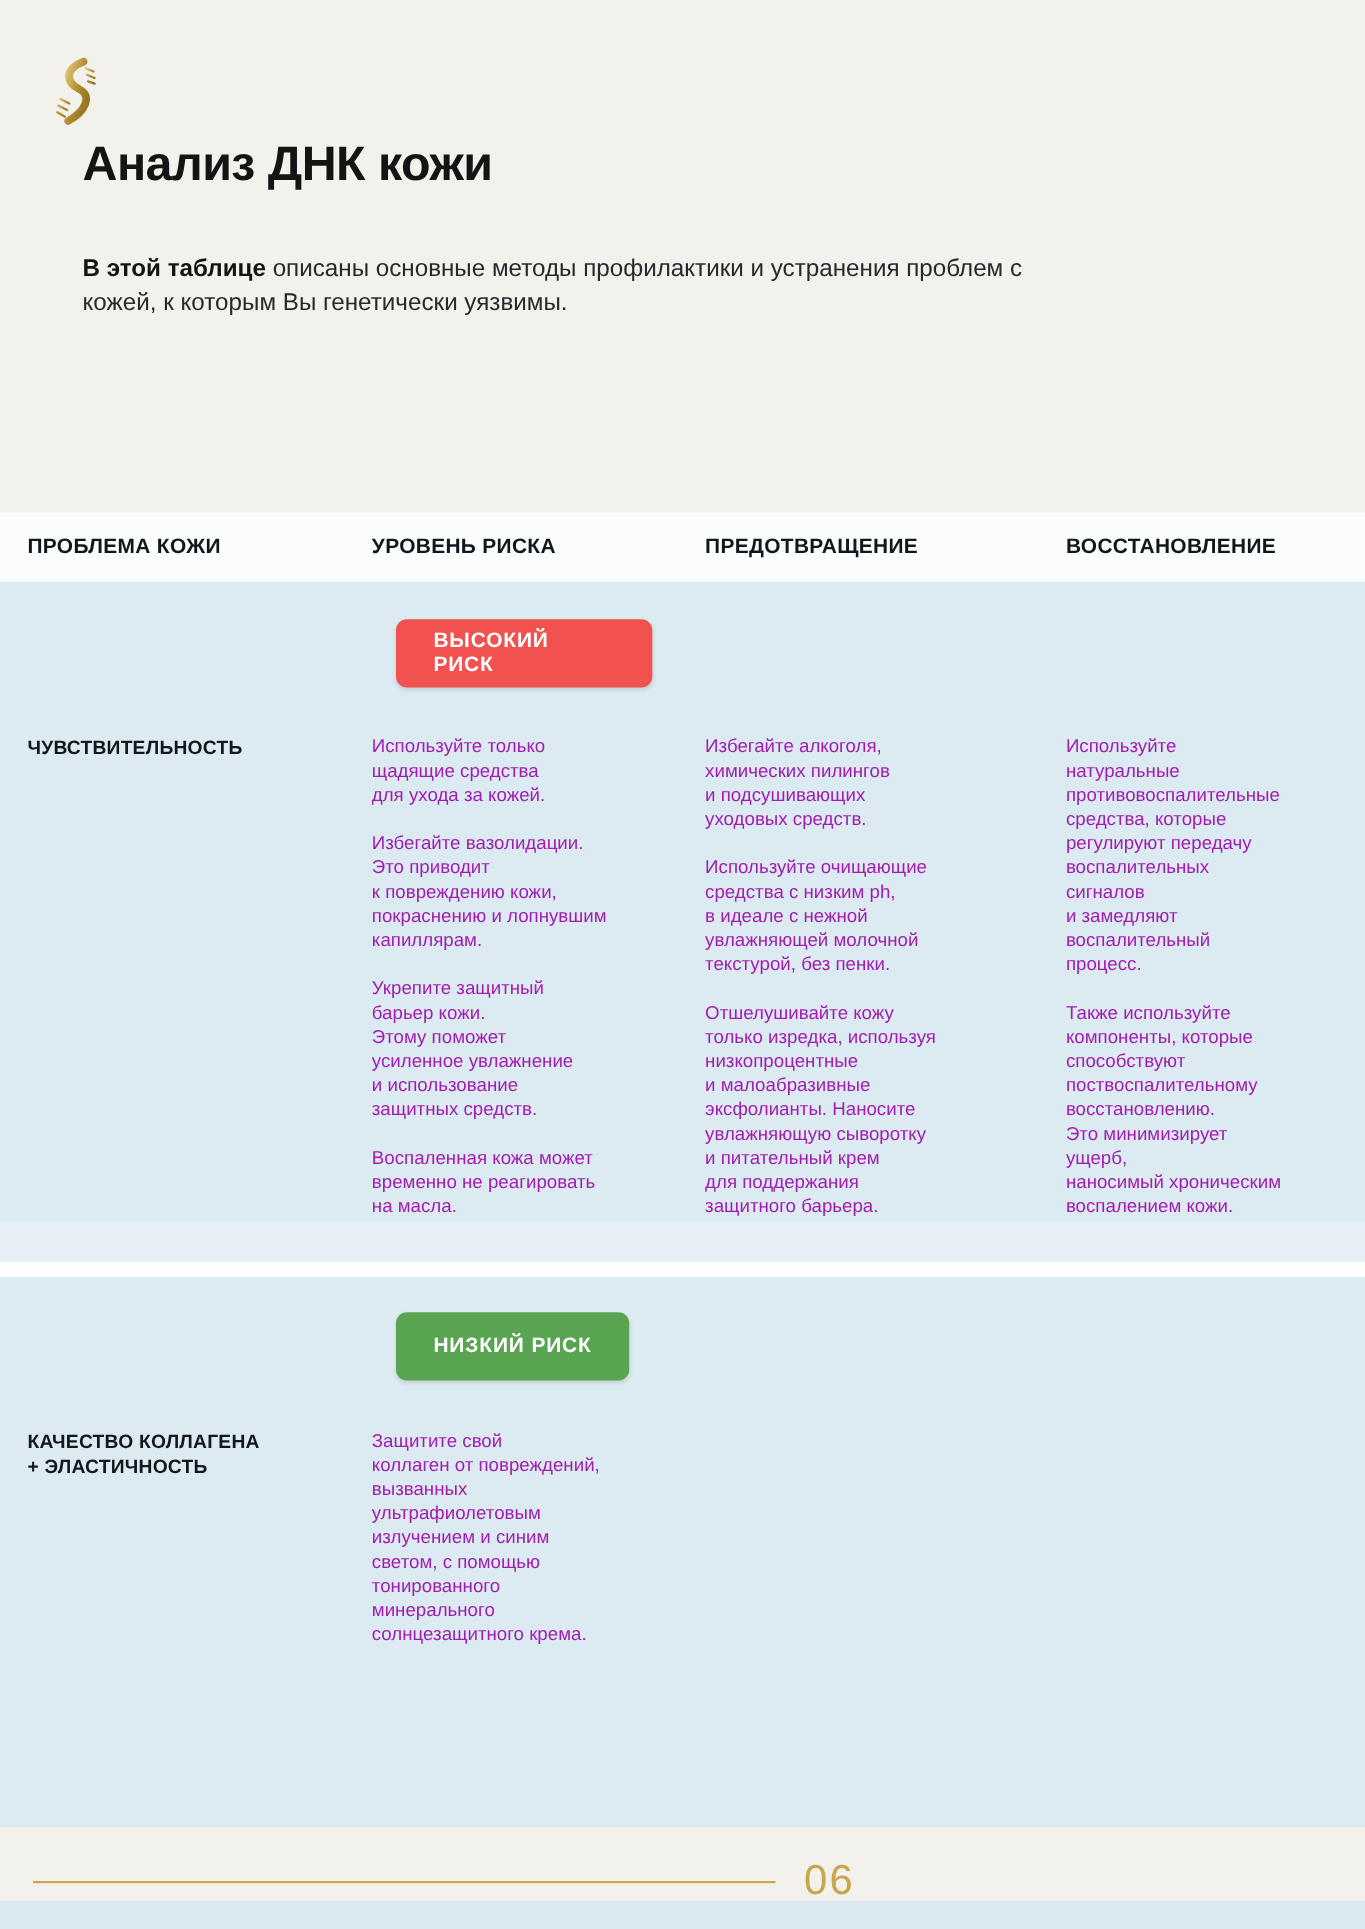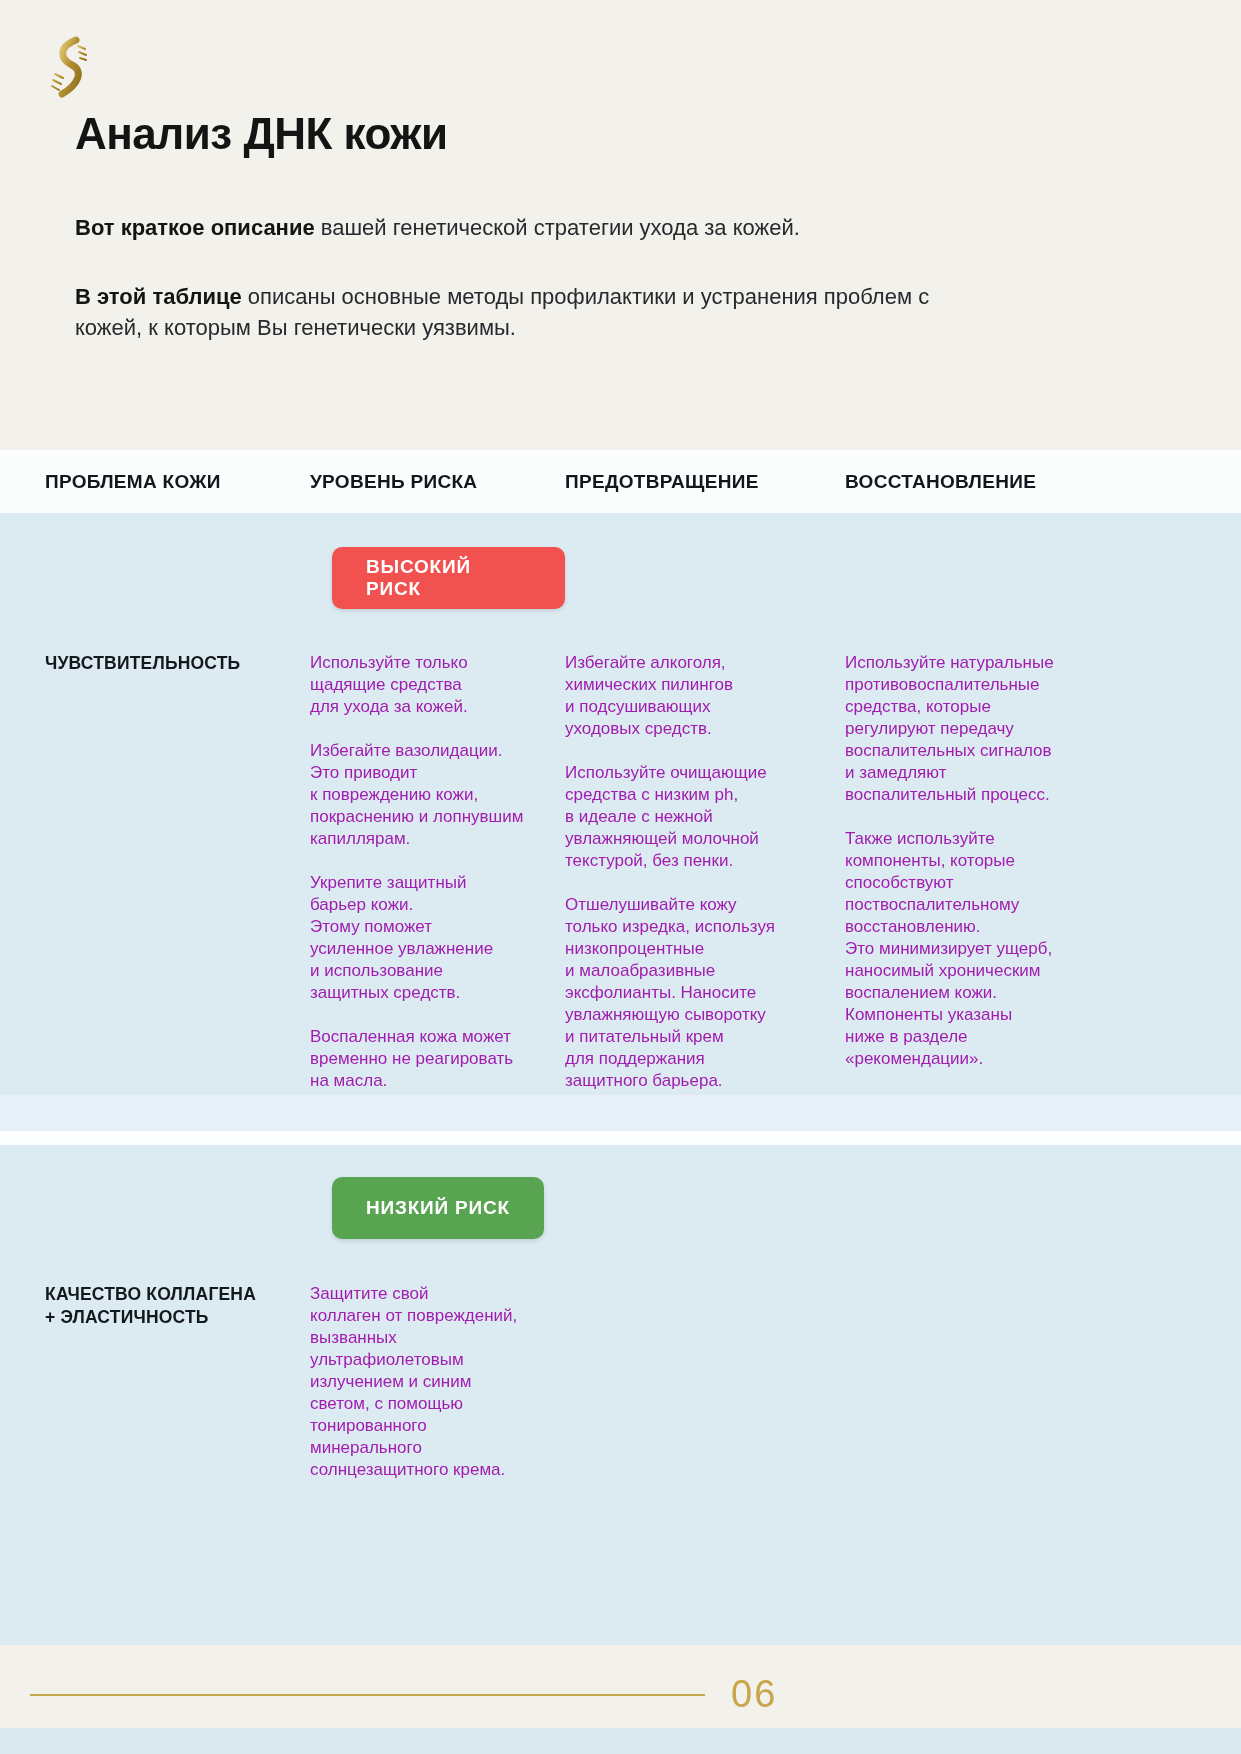--- a/index.html
+++ b/index.html
@@ -5,39 +5,39 @@
   html,body{margin:0;padding:0;}
   body{
     width:1241px;height:1754px;
     background:#f2f1eb;
     font-family:"Liberation Sans", sans-serif;
     color:#23272b;
     overflow:hidden;
     position:relative;
   }
   
-  .top{height:450px;box-sizing:border-box;padding:36px 70px 0 48px;}
+  .top{height:450px;box-sizing:border-box;padding:36px 70px 0 48px;margin-top:16px;}
   .logo{display:block;}
   .page-title{
     margin:10px 0 0 27px;
     font-size:44px;line-height:48px;font-weight:700;
     letter-spacing:-0.5px;color:#141414;
   }
   .page-subtitle{
     margin:16px 0 0 27px;
     font-size:28px;line-height:32px;font-weight:700;color:#1a1a1a;
   }
   .intro{margin:38px 0 0 27px;max-width:920px;font-size:22px;line-height:31px;color:#26292d;}
   .intro:first-of-type{margin-top:54px;}
   .intro b{font-weight:700;color:#141414;}
   
   .grid{
     display:grid;
     grid-template-columns:265px 255px 280px 1fr;
-    padding-left:45px;padding-right:40px;
+    padding-left:25px;padding-right:40px;gap:48px;
   }
   .thead{height:63px;background:#fbfdfd;}
   .thead .grid{height:100%;align-items:center;}
   .th{
     font-size:19px;font-weight:700;letter-spacing:0.3px;
     color:#10181d;text-transform:uppercase;
   }
   .panel{background:#dcebf2;box-sizing:border-box;overflow:hidden;}
   .panel-1{height:582px;padding-top:34px;}
   .panel-2{height:500px;padding-top:32px;}
@@ -86,21 +86,20 @@
         <stop offset="0" stop-color="#e3c673"></stop>
         <stop offset="0.5" stop-color="#b08d2f"></stop>
         <stop offset="1" stop-color="#8f6f1c"></stop>
       </linearGradient>
     </defs>
     <path d="M28 4 C10 11, 12 23, 24 29 C36 35, 30 49, 14 58" fill="none" stroke="url(#goldg)" stroke-width="7" stroke-linecap="round"></path>
     <path d="M30 10 L37 13 M31 16 L38 19 M32 22 L38 24" stroke="url(#goldg)" stroke-width="2" stroke-linecap="round"></path>
     <path d="M7 38 L15 42 M5 44 L13 48 M4 50 L11 54" stroke="url(#goldg)" stroke-width="2" stroke-linecap="round"></path>
   </svg>
   <h1 class="page-title">Анализ ДНК кожи</h1>
-  <p class="intro"><b>Вот краткое описание</b><span> вашей генетической стратегии ухода за кожей.</span></p>
   <p class="intro"><b>В этой таблице</b><span> описаны основные методы профилактики и устранения проблем с кожей, к которым Вы генетически уязвимы.</span></p>
 </div>
 
 <div class="thead">
   <div class="grid">
     <div class="th">ПРОБЛЕМА КОЖИ</div>
     <div class="th">УРОВЕНЬ РИСКА</div>
     <div class="th">ПРЕДОТВРАЩЕНИЕ</div>
     <div class="th">ВОССТАНОВЛЕНИЕ</div>
   </div>

